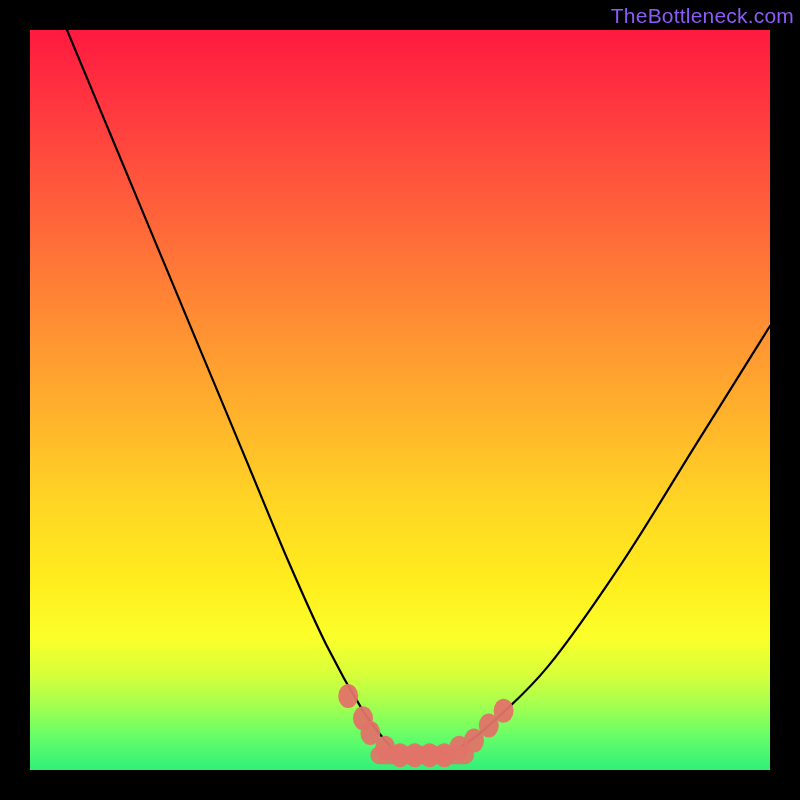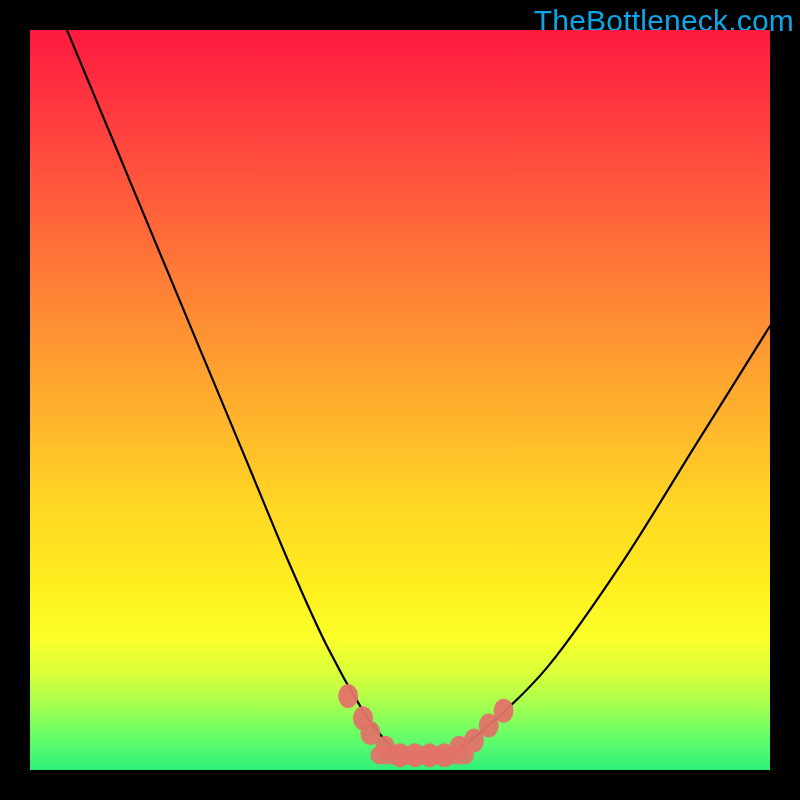--- a/index.html
+++ b/index.html
@@ -39,22 +39,22 @@
       #d8ff3a 87%,
       #a8ff4e 91%,
       #6cff66 95%,
       #30f07a 100%
     );
   }
   .watermark {
     position: absolute;
     top: 4px;
     right: 6px;
-    color: #0ea5e9;
-    font-size: 30px;
+    color: #8b5cf6;
+    font-size: 21px;
     letter-spacing: 0.2px;
     user-select: none;
   }
   svg.curve {
     position: absolute;
     left: 0;
     top: 0;
     width: 740px;
     height: 740px;
   }

